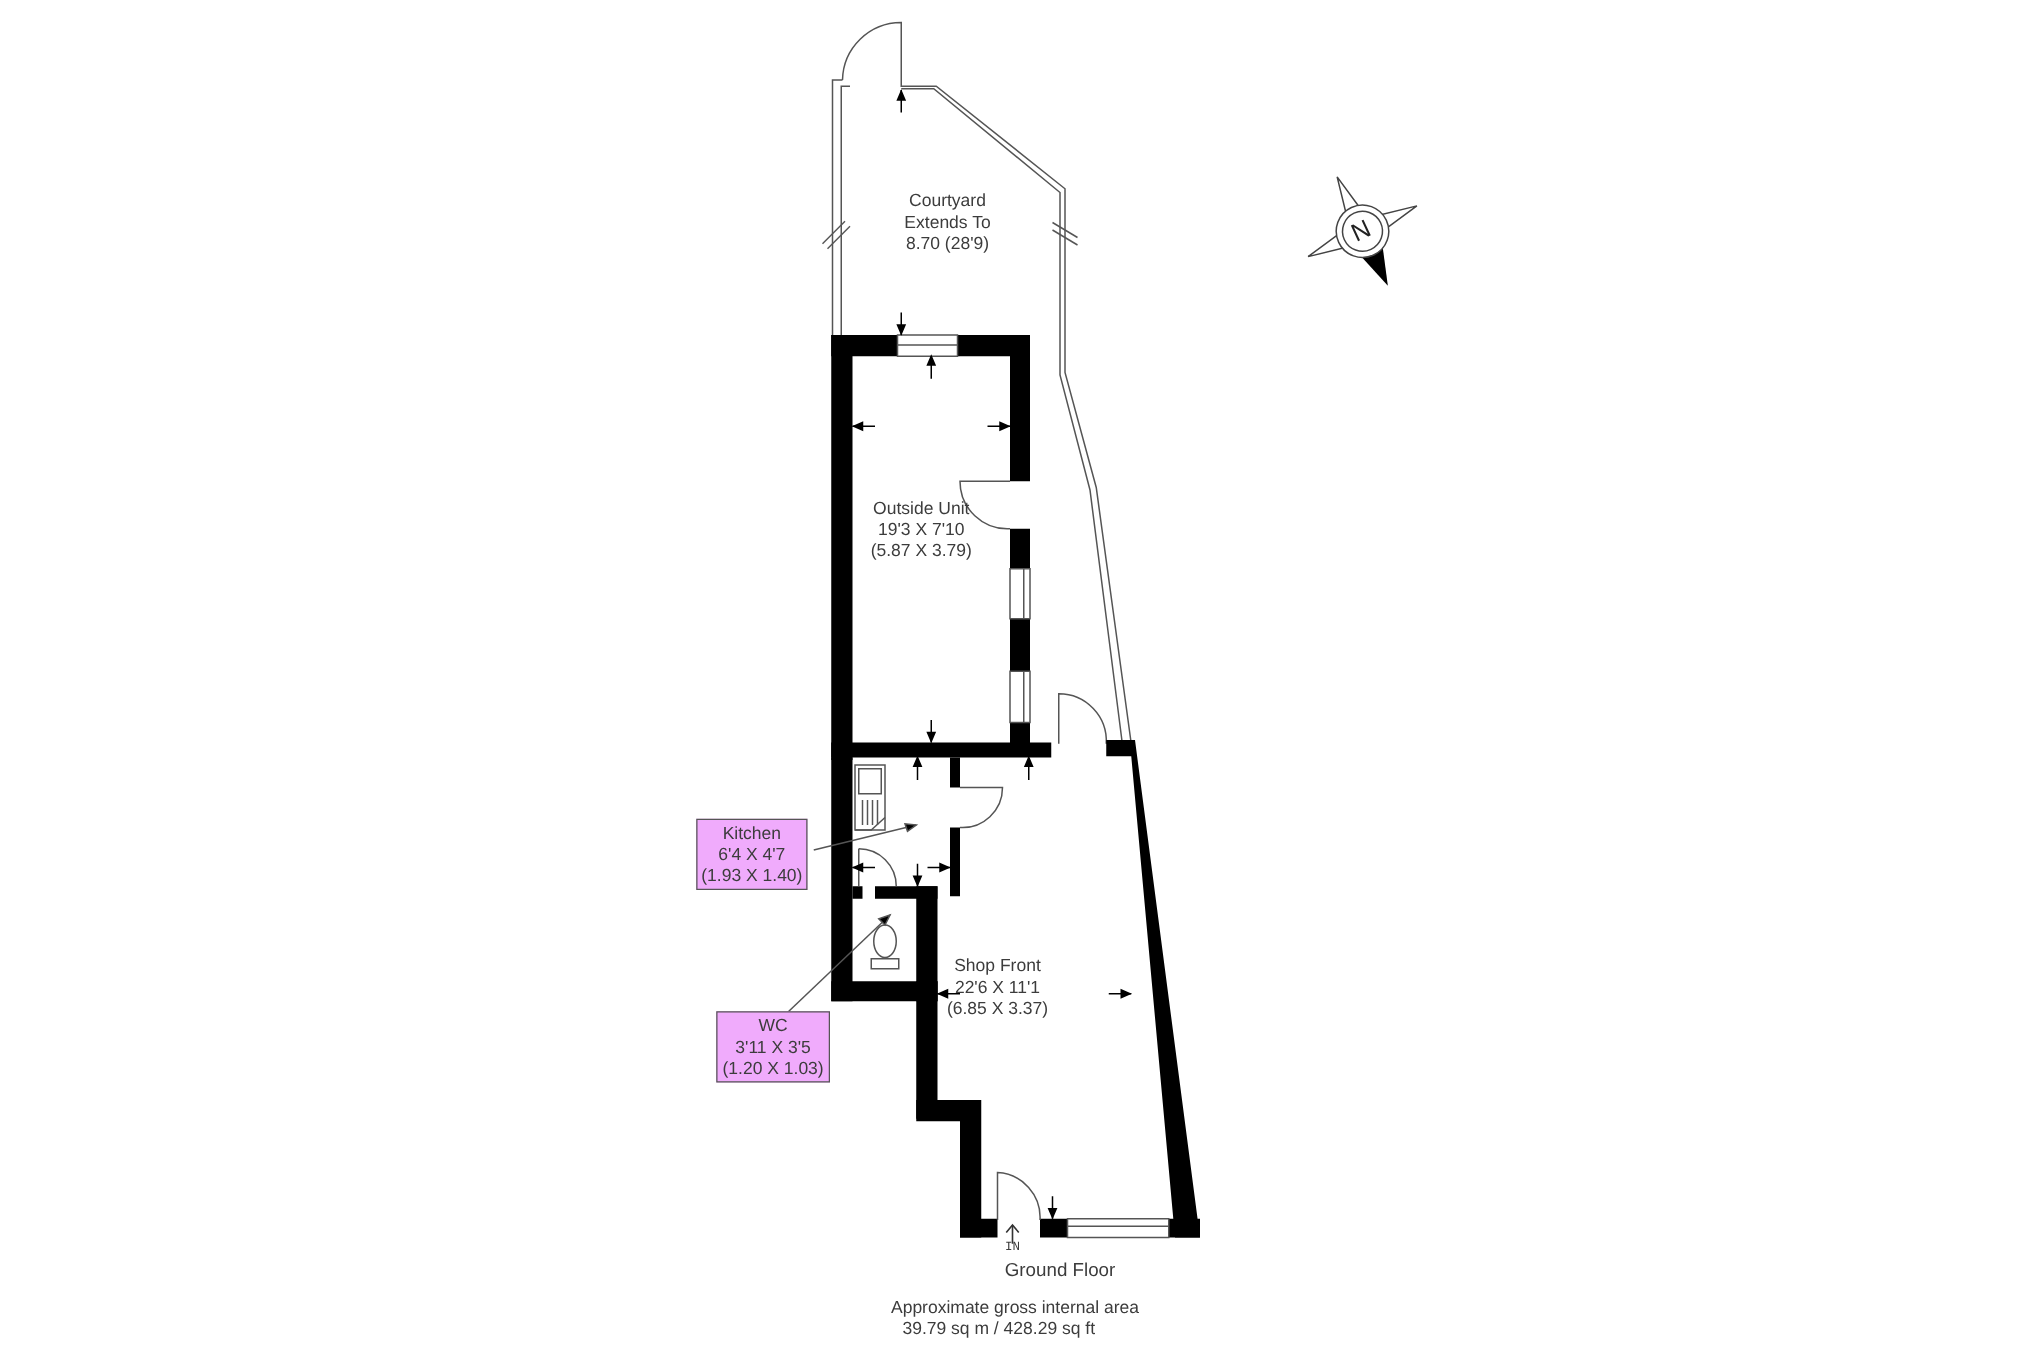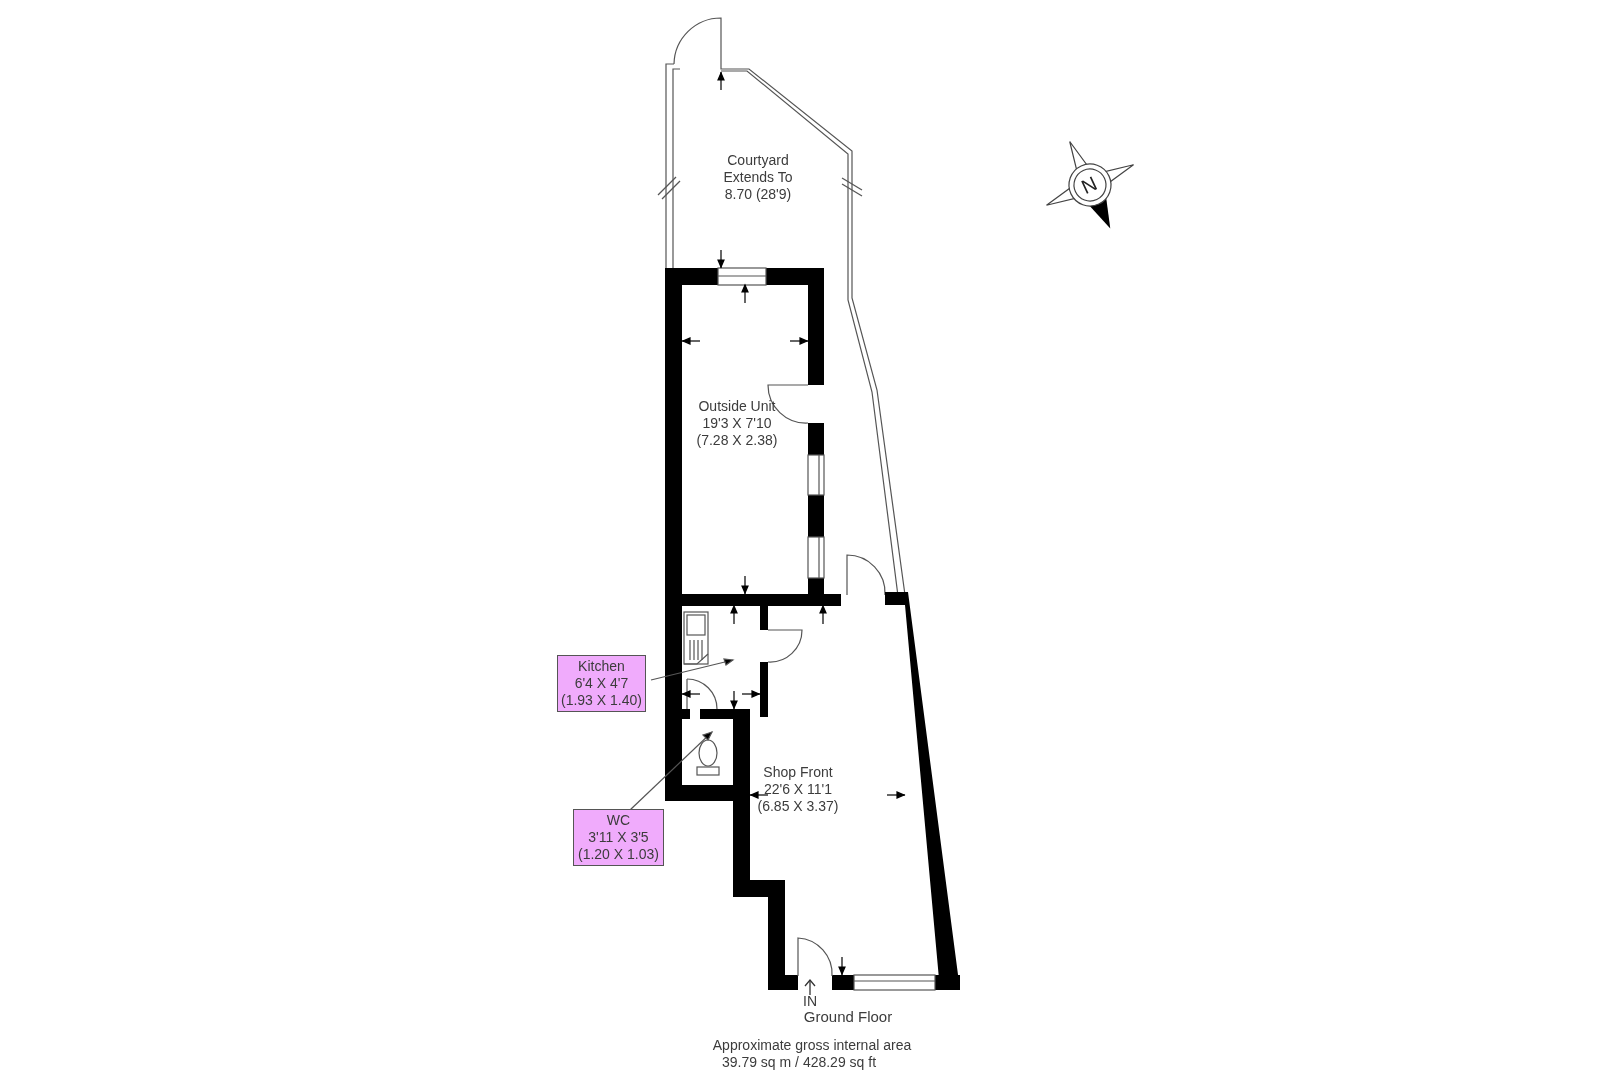--- a/index.html
+++ b/index.html
@@ -8,21 +8,21 @@
   #plan { position: absolute; left: 0; top: 0; width: 1620px; height: 1080px; }
   .room-label { position: absolute; text-align: center; font-size: 14px; line-height: 17px;
                 color: #3c3c3c; white-space: nowrap; transform: translateX(-50%); }
   .boxed-label { position: absolute; text-align: center; font-size: 14px; line-height: 17px;
                  color: #3c3c3c; border: 1.3px solid #555; background: #f0abfc;
                  padding: 2px 3px; white-space: nowrap; }
   .caption { position: absolute; text-align: center; color: #3c3c3c; white-space: nowrap;
              transform: translateX(-50%); }
   .floor-name { font-size: 15px; margin-left: 36px; }
   .area-text { font-size: 14px; line-height: 17px; text-align: center; }
-  .in-label { font-size: 14px; }
+  .in-label { font-size: 10px; font-family: Liberation Mono, monospace; }
   .line { display:block; }
 </style>
 </head>
 <body>
 
 <svg id="plan" viewBox="0 0 1620 1080" xmlns="http://www.w3.org/2000/svg">
 
   <g fill="none" stroke="#555" stroke-width="1.2">
     <path d="M673,270 L673,69 L680,69 L680,69"></path>
     <path d="M666,270 L666,64 L674,64"></path>
@@ -159,21 +159,21 @@
 
 <div class="room-label" style="left:758px;top:152px;">
   <span class="line">Courtyard</span>
   <span class="line">Extends To</span>
   <span class="line">8.70 (28'9)</span>
 </div>
 
 <div class="room-label" style="left:737px;top:398px;">
   <span class="line">Outside Unit</span>
   <span class="line">19'3 X 7'10</span>
-  <span class="line">(7.28 X 2.38)</span>
+  <span class="line">(5.87 X 3.79)</span>
 </div>
 
 <div class="boxed-label" style="left:557px;top:655px;">
   <span class="line">Kitchen</span>
   <span class="line">6'4 X 4'7</span>
   <span class="line">(1.93 X 1.40)</span>
 </div>
 
 <div class="boxed-label" style="left:573px;top:809px;padding:2px 4px;">
   <span class="line">WC</span>

